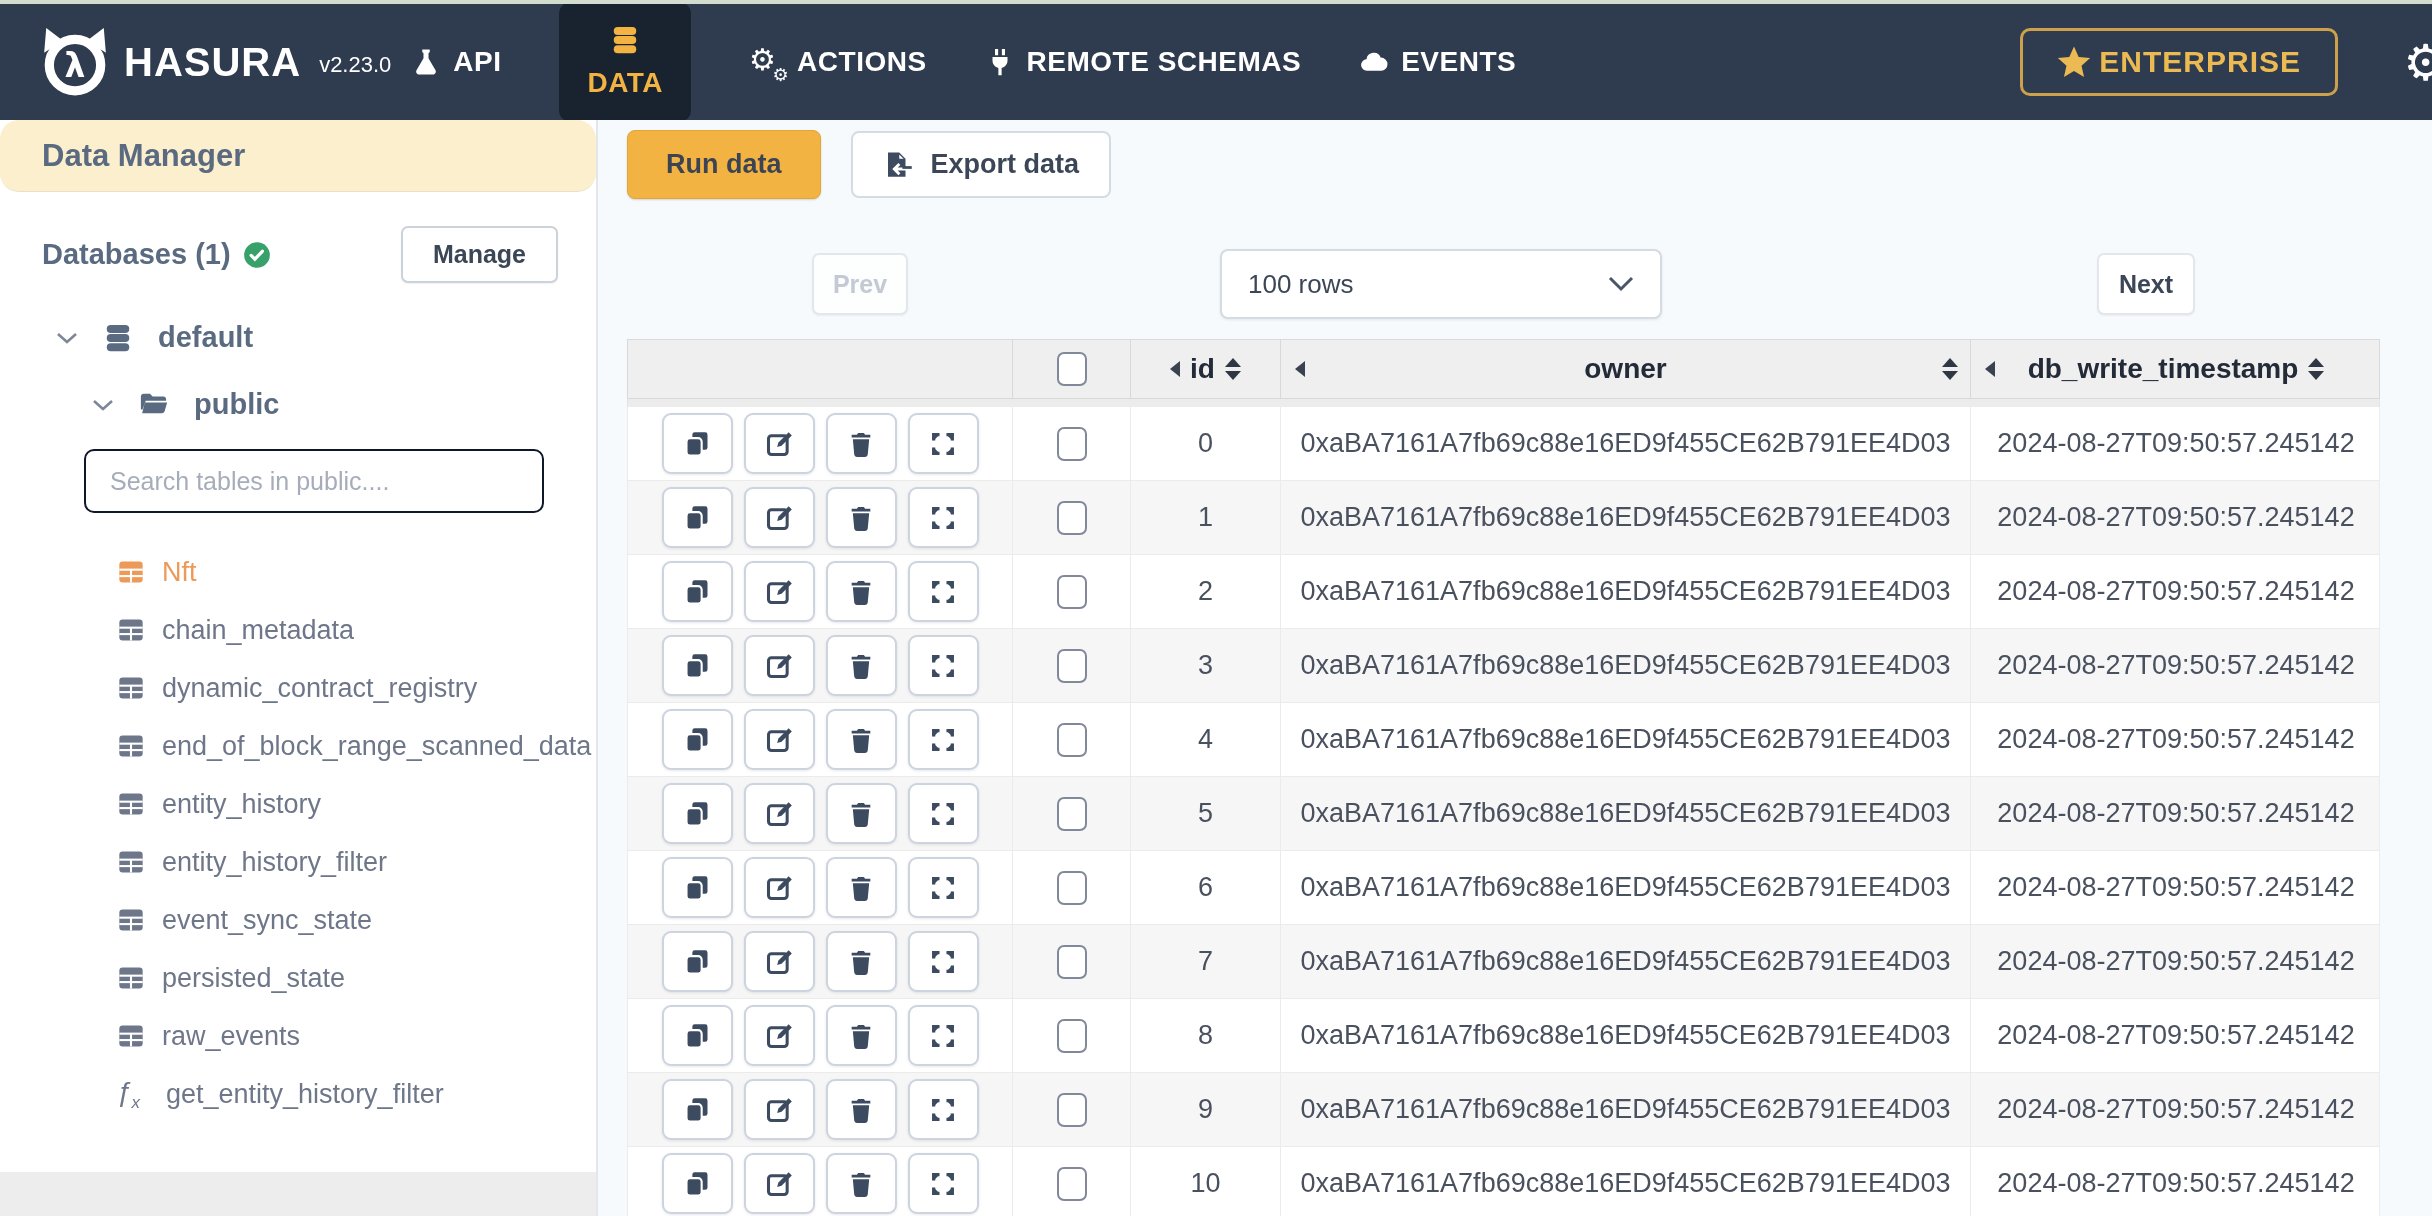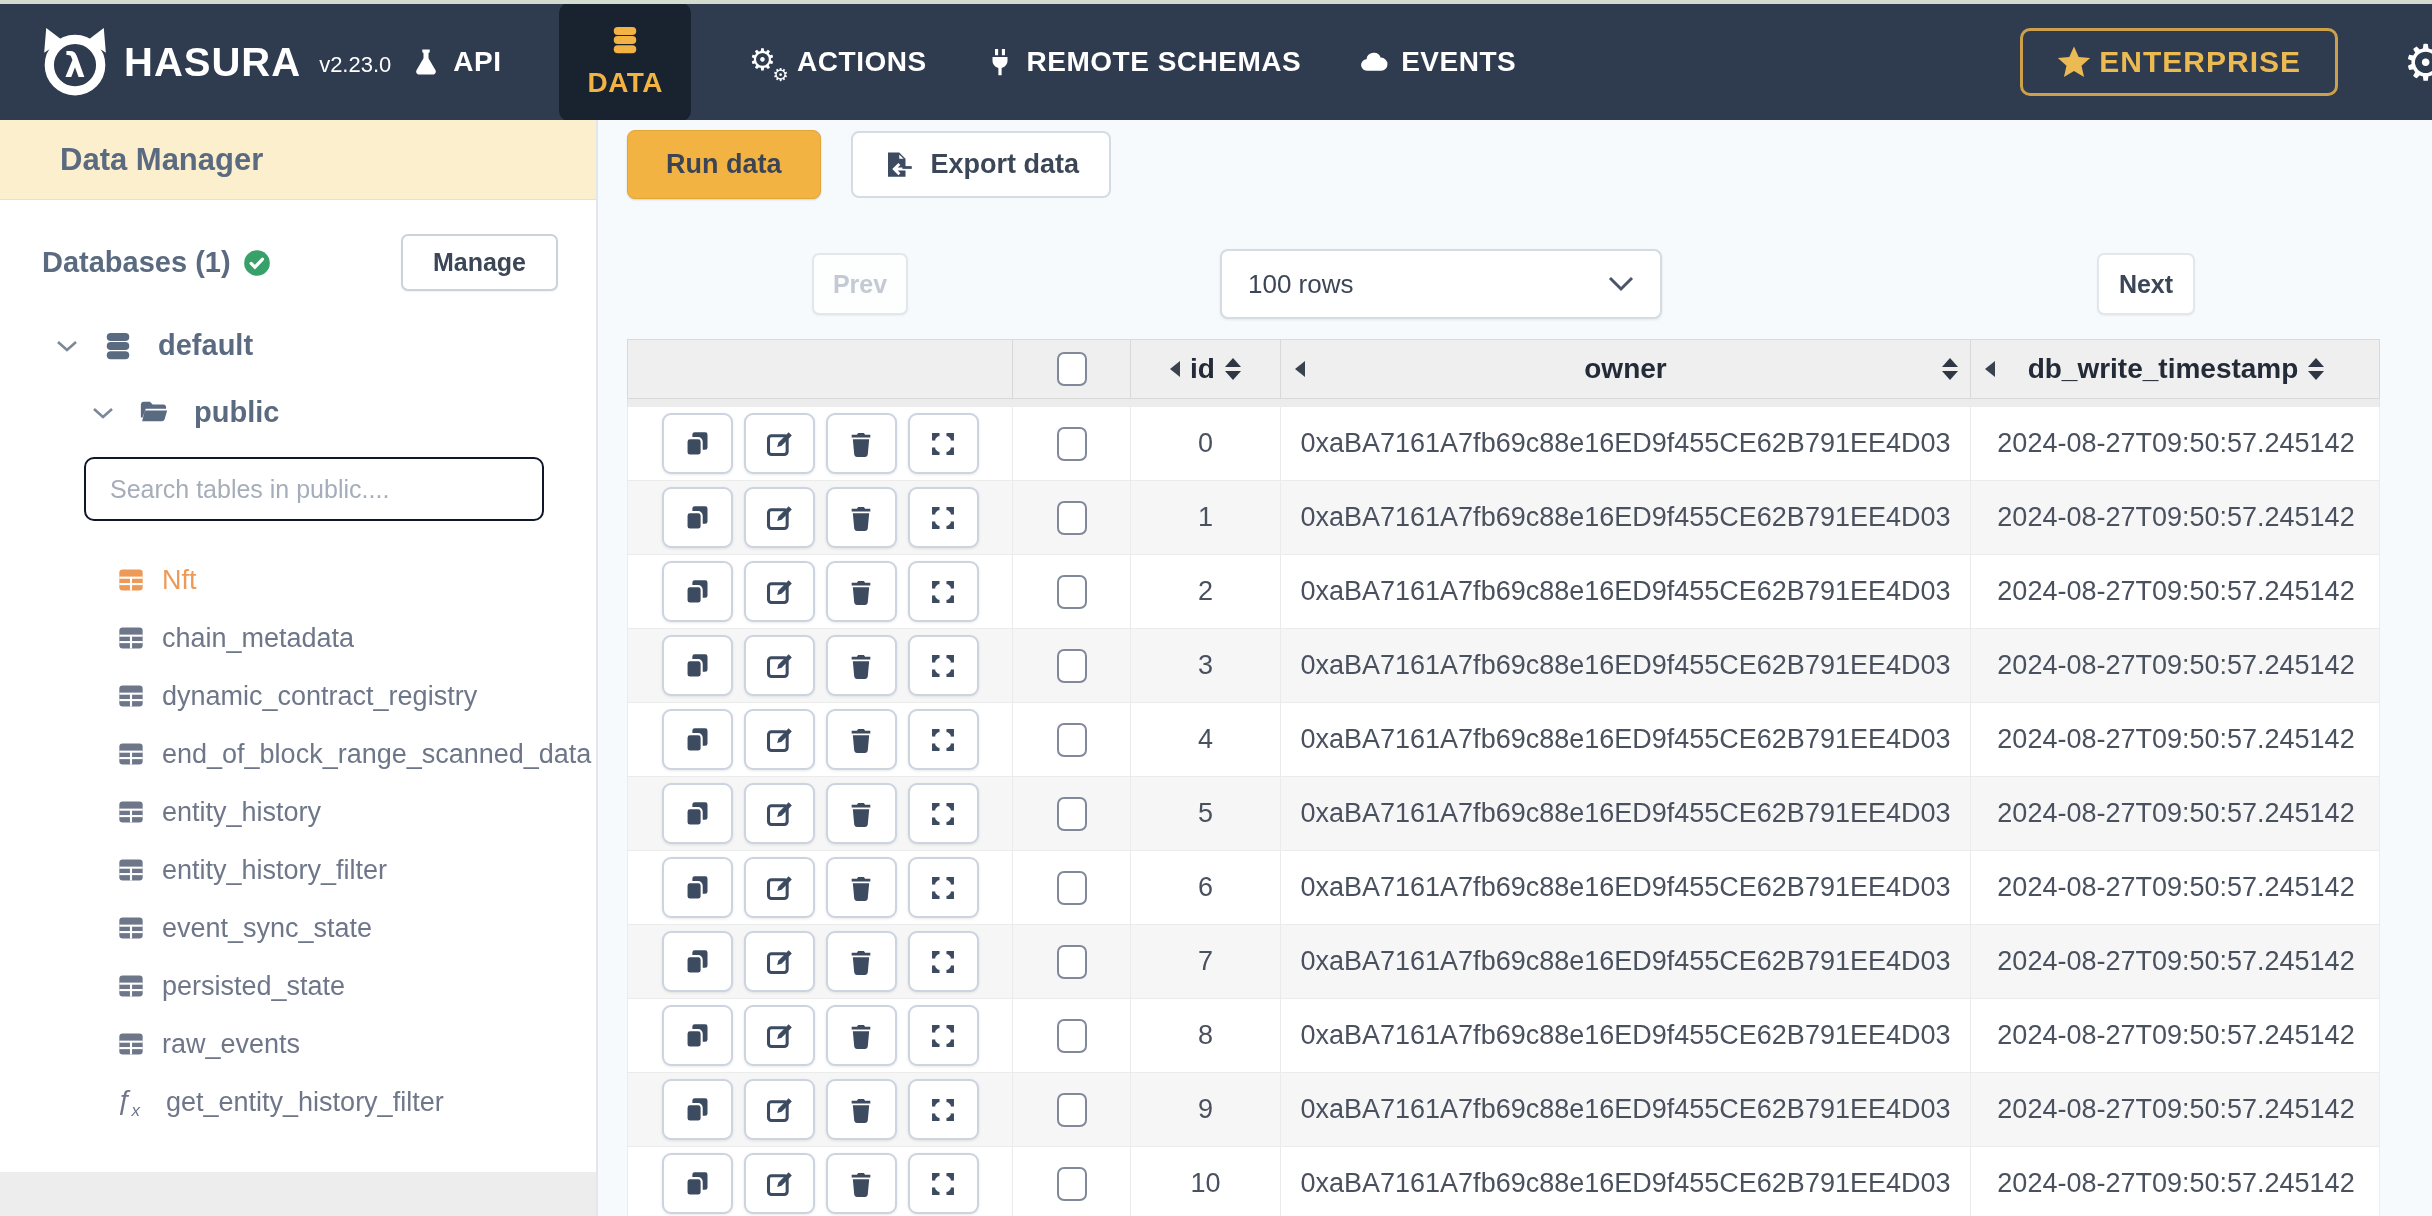--- a/index.html
+++ b/index.html
@@ -29,23 +29,23 @@
                     border:3px solid #cda14b; border-radius:10px; padding:14px 34px;
                     color:var(--gold,#ecba52); font-size:30px; font-weight:bold; letter-spacing:1px;
                     background:transparent; cursor:pointer; flex:none; }
   .enterprise-btn svg { width:34px; height:32px; fill:var(--gold,#ecba52); }
   .nav-gear { position:absolute; right:-16px; top:34px; color:#fff; font-size:50px; line-height:50px;
               font-family:"DejaVu Sans", sans-serif; cursor:pointer; }
 
   
   .sidebar { position:absolute; left:0; top:120px; width:598px; height:1096px; background:#fff;
              border-right:2px solid #e3e7ec; }
-  .sidebar-title { height:80px; background:var(--cream,#fcefcd); display:flex; align-items:center;
-                   padding-left:60px; font-size:31px; font-weight:bold; color:var(--slate,#5a6a80);
-                   border-bottom:1px solid #e8e0c8; }
+  .sidebar-title { height:72px; background:var(--cream,#fcefcd); display:flex; align-items:center;
+                   padding-left:42px; font-size:31px; font-weight:bold; color:var(--slate,#5a6a80);
+                   border-bottom:1px solid #e8e0c8;border-radius:19px; }
   .databases-row { display:flex; align-items:center; justify-content:space-between; margin:34px 38px 0 42px; }
   .databases-label { display:flex; align-items:center; gap:12px; font-size:29px; font-weight:bold;
                      color:var(--slate,#5a6a80); }
   .databases-label svg { width:28px; height:28px; }
   .manage-btn { background:#fff; border:2px solid #ccd2da; border-radius:7px; padding:12px 30px;
                 font-size:25px; font-weight:bold; color:#3b4656; cursor:pointer;
                 box-shadow:0 1px 2px rgba(0,0,0,.06); font-family:inherit;text-align:center; }
   .tree-row { display:flex; align-items:center; gap:24px; font-size:29px; font-weight:bold;
               color:var(--slate,#5a6a80); cursor:pointer; }
   .tree-row.lvl1 { margin:38px 0 0 56px; }

